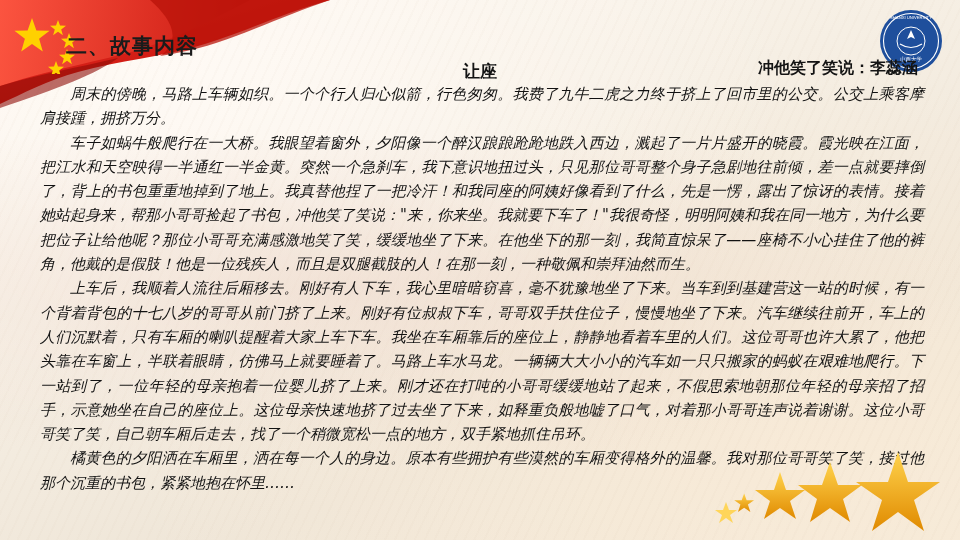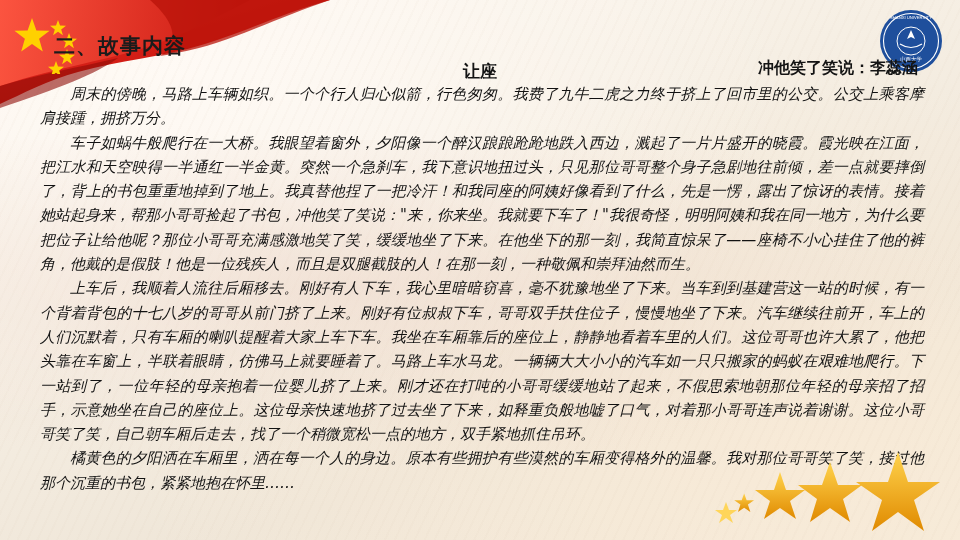--- a/index.html
+++ b/index.html
@@ -31,21 +31,21 @@
 
   
   .flag{position:absolute;left:0;top:0;width:330px;height:120px;pointer-events:none;}
   .stars-deco{position:absolute;left:14px;top:14px;width:92px;height:60px;}
 
   
   .emblem{position:absolute;right:16px;top:8px;width:66px;height:66px;}
 
   
   .heading{
-    position:absolute;left:54px;top:32px;
+    position:absolute;left:66px;top:32px;
     font-size:21px;font-weight:bold;color:#1b1b1b;
     letter-spacing:1px;
     font-family:"DejaVu Sans","Liberation Sans",sans-serif;
   }
   .doc-title{
     position:absolute;left:0;top:60px;width:960px;text-align:center;
     font-size:17px;font-weight:bold;color:#141414;
     font-family:"DejaVu Sans","Liberation Sans",sans-serif;
   }
   .byline{

